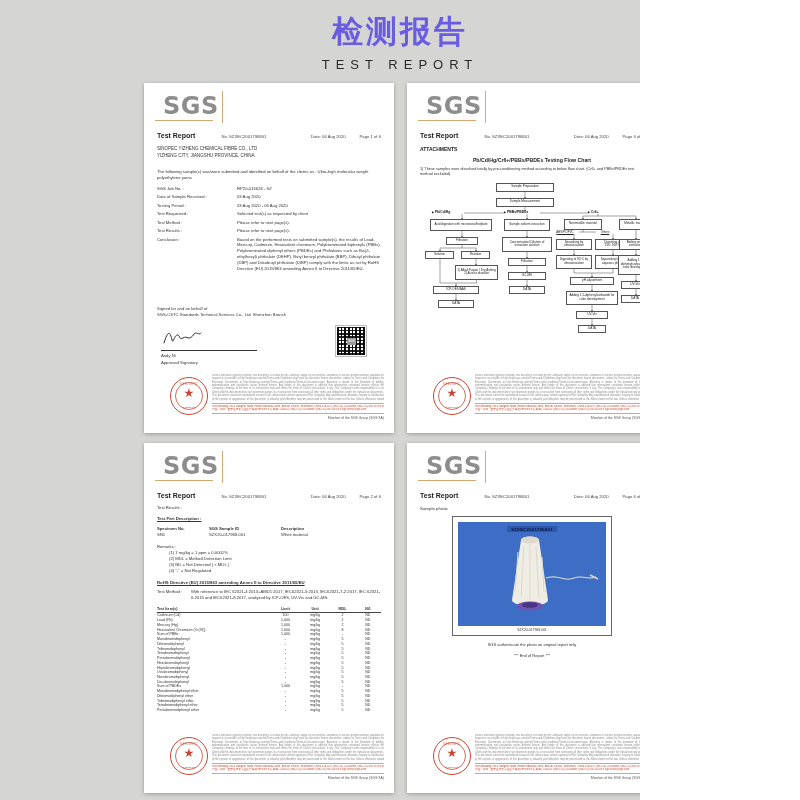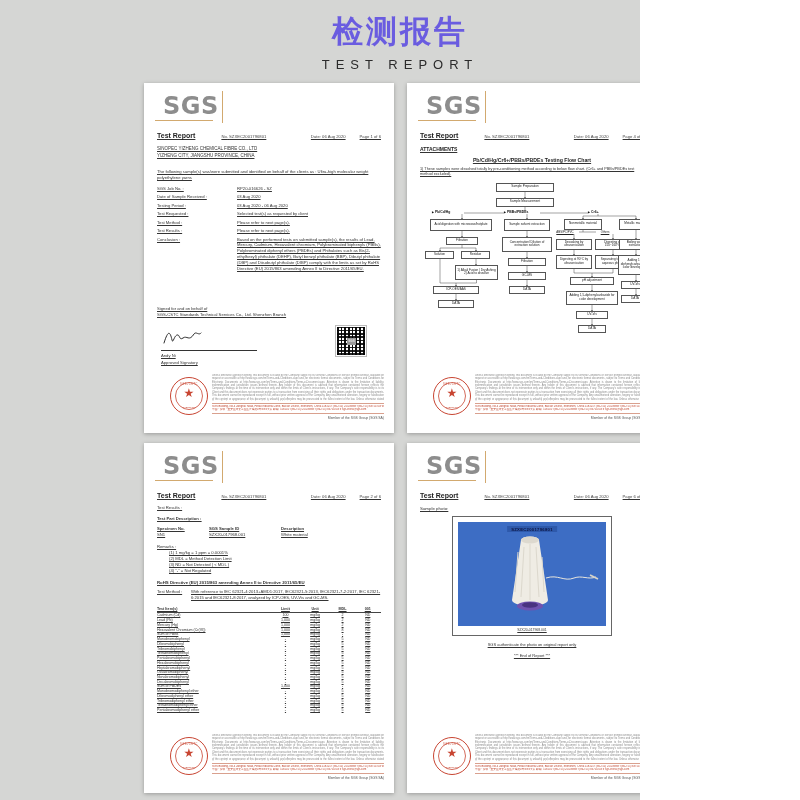--- a/index.html
+++ b/index.html
@@ -8,21 +8,21 @@
   .stage { position:relative; width:640px; height:800px; background:#d5d6d4; overflow:hidden; }
 
   
   .hero { position:absolute; top:0; left:0; width:800px; text-align:center; padding-top:11px; }
   .hero-cn { font-size:31px; font-weight:bold; color:#6a5ce0; letter-spacing:3px; }
   .hero-en { font-size:13px; color:#2b2b2b; letter-spacing:6px; margin-top:4px; }
 
   
   .docs { position:absolute; left:144px; top:83px; width:513px; height:710px; }
   .doc { position:absolute; width:250px; height:350px; background:#ffffff;
-         box-shadow:0 1px 4px rgba(0,0,0,.28); color:#333; overflow:hidden;text-decoration:underline; }
+         box-shadow:0 1px 4px rgba(0,0,0,.28); color:#333; overflow:hidden; }
   .doc1 { left:0; top:0; } .doc4 { left:263px; top:0; }
   .doc2 { left:0; top:360px; } .doc6 { left:263px; top:360px; }
   .doc-inner { padding:9px 13px 0 13px; position:relative; height:100%; }
 
   
   .sgs-logo-row { height:30px; margin-top:2px; }
   .sgs-logo { position:relative; display:inline-block; margin-left:6px;
               font-family:"DejaVu Sans", sans-serif; font-weight:900; font-size:24px;
               line-height:1; color:#8d8d8d; letter-spacing:0.5px; }
   .sgs-logo::after { content:""; position:absolute; right:-4px; top:-3px; width:1px; height:32px; background:#d2a96f; }

